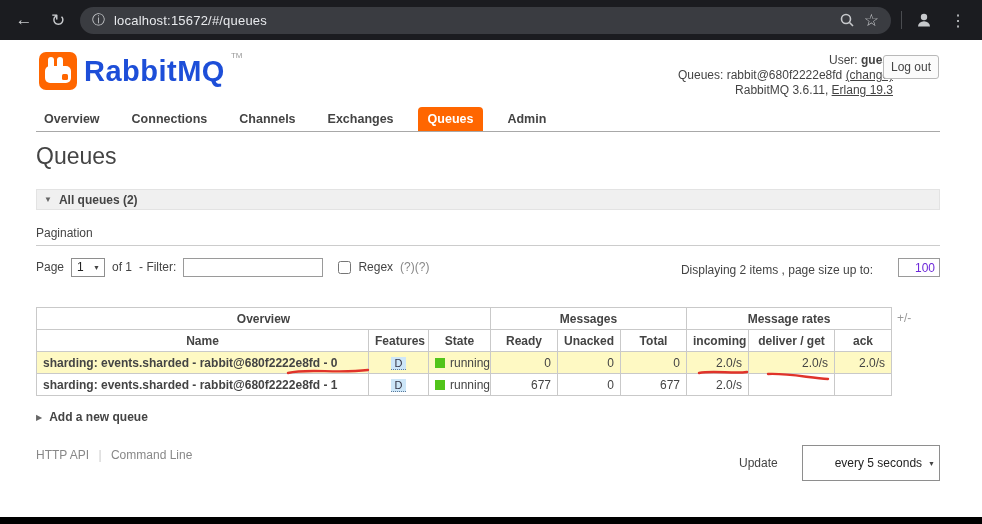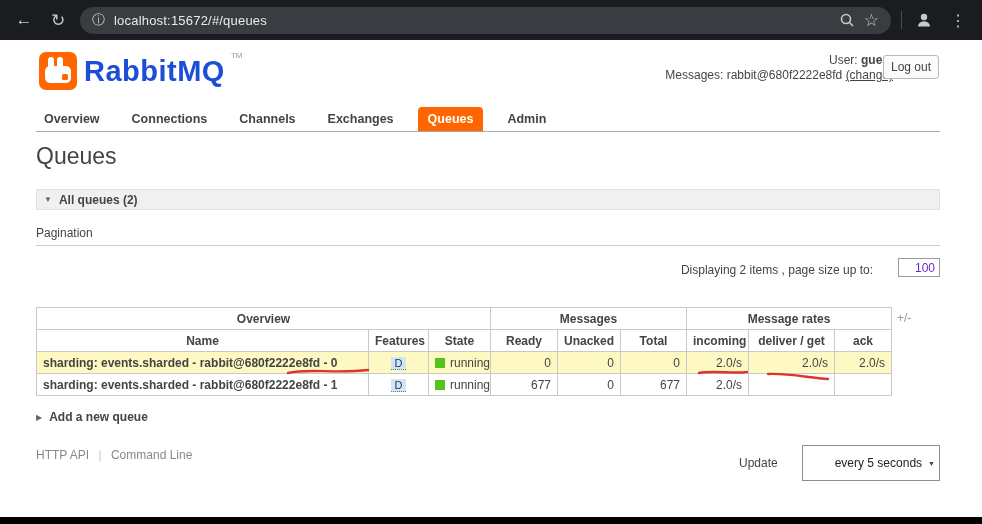--- a/index.html
+++ b/index.html
@@ -134,23 +134,27 @@
     <span class="logo-word">RabbitMQ</span>
     <span class="logo-tm">TM</span>
   </div>
 
   <div class="account">
     <div>
       <span>User:</span>
       <span class="bold">guest</span>
     </div>
     <div>
-      <span>Messages:</span>
+      <span>Queues:</span>
       <span>rabbit@680f2222e8fd</span>
       <span class="lnk">(change)</span>
+    </div>
+    <div>
+      <span>RabbitMQ 3.6.11,</span>
+      <span class="lnk">Erlang 19.3</span>
     </div>
   </div>
   <button class="logout-btn">Log out</button>
 
   <div class="tabs">
     <span class="tab">Overview</span>
     <span class="tab">Connections</span>
     <span class="tab">Channels</span>
     <span class="tab">Exchanges</span>
     <span class="tab active">Queues</span>
@@ -160,20 +164,33 @@
   <h1 class="page-title">Queues</h1>
 
   <div class="section-bar">
     <span class="tri">▼</span>
     <span class="section-label">All queues (2)</span>
   </div>
 
   <div class="pagination-label">Pagination</div>
   <div class="rule"></div>
 
+  <div class="controls-left">
+    <span>Page</span>
+    <span class="select-box page-select">
+      <span>1</span>
+      <span class="arrow">▼</span>
+    </span>
+    <span>of 1</span>
+    <span>- Filter:</span>
+    <input class="text-input filter-input" type="text" value="" style="">
+    <input class="regex-check" type="checkbox" style="">
+    <span>Regex</span>
+    <span class="help">(?)(?)</span>
+  </div>
 
   <div class="controls-right">
     <span>Displaying 2 items , page size up to:</span>
     <input class="text-input size-input" type="text" value="100" style="">
   </div>
 
   <div class="tbl-wrap">
     <table>
       <colgroup>
         <col style="width:332px">

